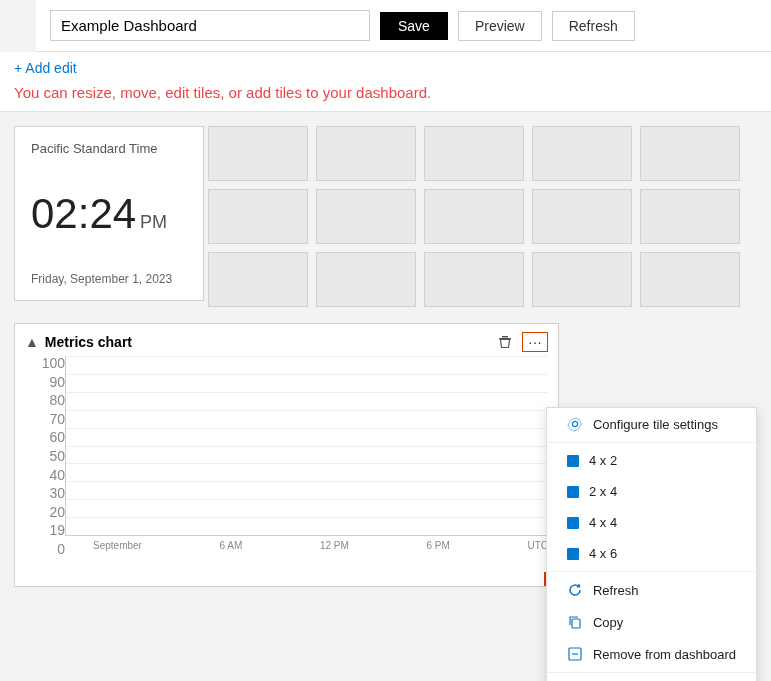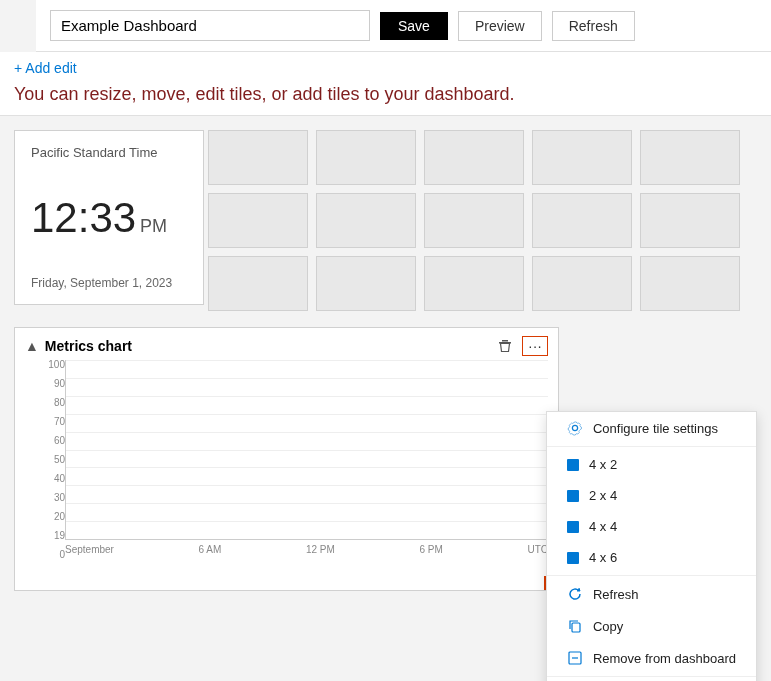--- a/index.html
+++ b/index.html
@@ -48,22 +48,22 @@
     .add-tiles {
       color: #0078d4;
       font-size: 14px;
       cursor: pointer;
       display: inline-flex;
       align-items: center;
       gap: 4px;
       margin-bottom: 4px;
     }
     .hint-text {
-      font-size: 18px;
-      color: #7f1d1d;
+      font-size: 15px;
+      color: #ef4444;
       padding: 4px 0 6px 0;
     }
 
     
     .dashboard {
       position: relative;
       padding: 14px;
       background: #f3f3f3;
       display: flex;
       flex-wrap: wrap;
@@ -170,21 +170,21 @@
       left: 10px;
       top: 0;
       bottom: 30px;
       width: 40px;
       display: flex;
       flex-direction: column;
       justify-content: space-between;
       align-items: flex-end;
     }
     .y-label {
-      font-size: 10px;
+      font-size: 14px;
       color: #888;
       line-height: 1;
     }
     .chart-inner {
       margin-left: 40px;
       position: relative;
       height: 210px;
     }
     .chart-grid {
       width: 100%;
@@ -211,20 +211,21 @@
       bottom: 30px;
       left: 0;
       right: 0;
     }
     .x-axis {
       display: flex;
       justify-content: space-between;
       padding: 4px 0 0 0;
       font-size: 10px;
       color: #888;
+      margin-left: 28px;
     }
 
     
     .context-menu {
       position: absolute;
       right: 8px;
       top: 300px;
       background: #fff;
       border: 1px solid #ddd;
       box-shadow: 0 4px 12px rgba(0,0,0,0.15);
@@ -291,21 +292,21 @@
   <div class="hint-text">You can resize, move, edit tiles, or add tiles to your dashboard.</div>
 </div>
 
 <div class="dashboard" style="position:relative;">
 
   <div style="display:flex; gap:4px; align-items:flex-start;">
 
     <div class="clock-tile">
       <div class="clock-timezone">Pacific Standard Time</div>
       <div class="clock-time">
-        <span>12:33</span>
+        <span>02:24</span>
         <span class="clock-ampm">PM</span>
       </div>
       <div class="clock-date">Friday, September 1, 2023</div>
     </div>
 
     <div class="grid-area">
       <div class="empty-tile"></div>
       <div class="empty-tile"></div>
       <div class="empty-tile"></div>
       <div class="empty-tile"></div>

